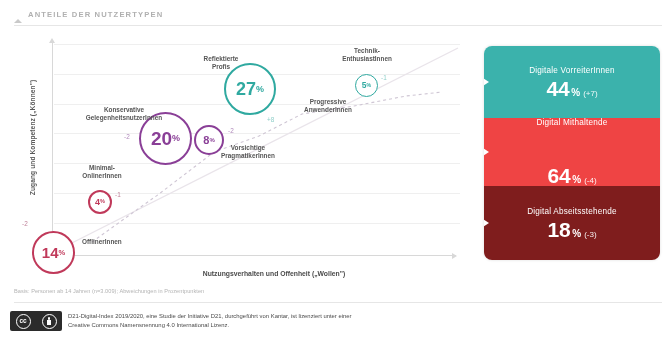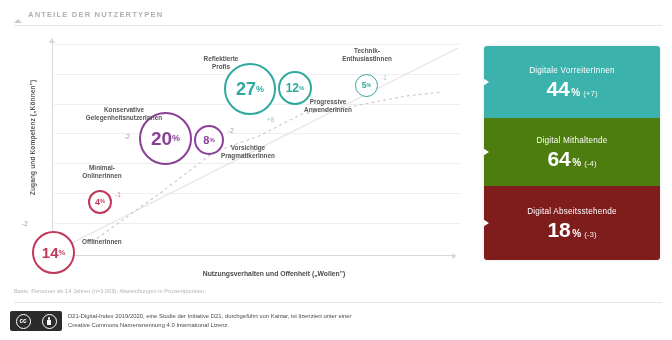--- a/index.html
+++ b/index.html
@@ -64,21 +64,21 @@
 
   .lbl{position:absolute;font-size:6.4px;font-weight:700;color:#555;
        text-align:center;line-height:1.25;white-space:nowrap;}
   .delta{position:absolute;font-size:6.4px;font-weight:400;}
   .d-crimson{color:#c0839a;}
   .d-purple{color:#b089bb;}
   .d-teal{color:#8fcfc9;}
 
   
   .side{position:absolute;left:484px;top:46px;width:176px;height:214px;
-        border-radius:3px;overflow:hidden;
+        border-radius:8px;overflow:hidden;
         box-shadow:0 0 3px rgba(0,0,0,.14);}
   .seg{position:relative;width:100%;box-sizing:border-box;color:#fff;
        display:flex;flex-direction:column;align-items:center;justify-content:center;}
   .seg .seg-title{font-size:8.2px;font-weight:400;letter-spacing:.2px;margin-bottom:3px;}
   .seg .seg-valrow{display:flex;align-items:baseline;}
   .seg .seg-val{font-size:21px;font-weight:700;line-height:1;}
   .seg .seg-pct{font-size:10px;font-weight:700;margin-left:1.5px;}
   .seg .seg-delta{font-size:8px;font-weight:400;margin-left:3px;opacity:.92;}
   .notch{position:absolute;left:-1px;top:50%;margin-top:-4px;width:0;height:0;
          border-top:4px solid transparent;border-bottom:4px solid transparent;
@@ -175,24 +175,20 @@
     <div class="bub b-teal" style="left:210px;top:25px;width:52px;height:52px;">
       <span class="num" style="font-size:18px">27</span>
       <span class="pct" style="font-size:9px">%</span>
     </div>
     <div class="delta d-teal" style="left:253px;top:78px;">+8</div>
     <div class="lbl" style="left:163px;top:17px;width:88px;">
       <span>Reflektierte</span><br>
       <span>Profis</span>
     </div>
 
-    <div class="bub b-teal" style="left:264px;top:33px;width:34px;height:34px;">
-      <span class="num" style="font-size:12px">12</span>
-      <span class="pct" style="font-size:6px">%</span>
-    </div>
     <div class="lbl" style="left:262px;top:60px;width:104px;">
       <span>Progressive</span><br>
       <span>AnwenderInnen</span>
     </div>
 
     <div class="bub b-teal" style="left:341px;top:36px;width:23px;height:23px;border-width:1.8px;">
       <span class="num" style="font-size:8.5px">5</span>
       <span class="pct" style="font-size:5.2px">%</span>
     </div>
     <div class="delta d-teal" style="left:367px;top:36px;">-1</div>
@@ -208,21 +204,21 @@
     <div class="seg" style="height:72px;background:#3bb2ac;">
       <div class="notch"></div>
       <div class="seg-title">Digitale VorreiterInnen</div>
       <div class="seg-valrow">
         <span class="seg-val">44</span>
         <span class="seg-pct">%</span>
         <span class="seg-delta">(+7)</span>
       </div>
     </div>
 
-    <div class="seg" style="height:68px;background:#4d7c0f;">
+    <div class="seg" style="height:68px;background:#ef4444;justify-content:space-between;">
       <div class="notch"></div>
       <div class="seg-title">Digital Mithaltende</div>
       <div class="seg-valrow">
         <span class="seg-val">64</span>
         <span class="seg-pct">%</span>
         <span class="seg-delta">(-4)</span>
       </div>
     </div>
 
     <div class="seg" style="height:74px;background:#7f1d1d;">

